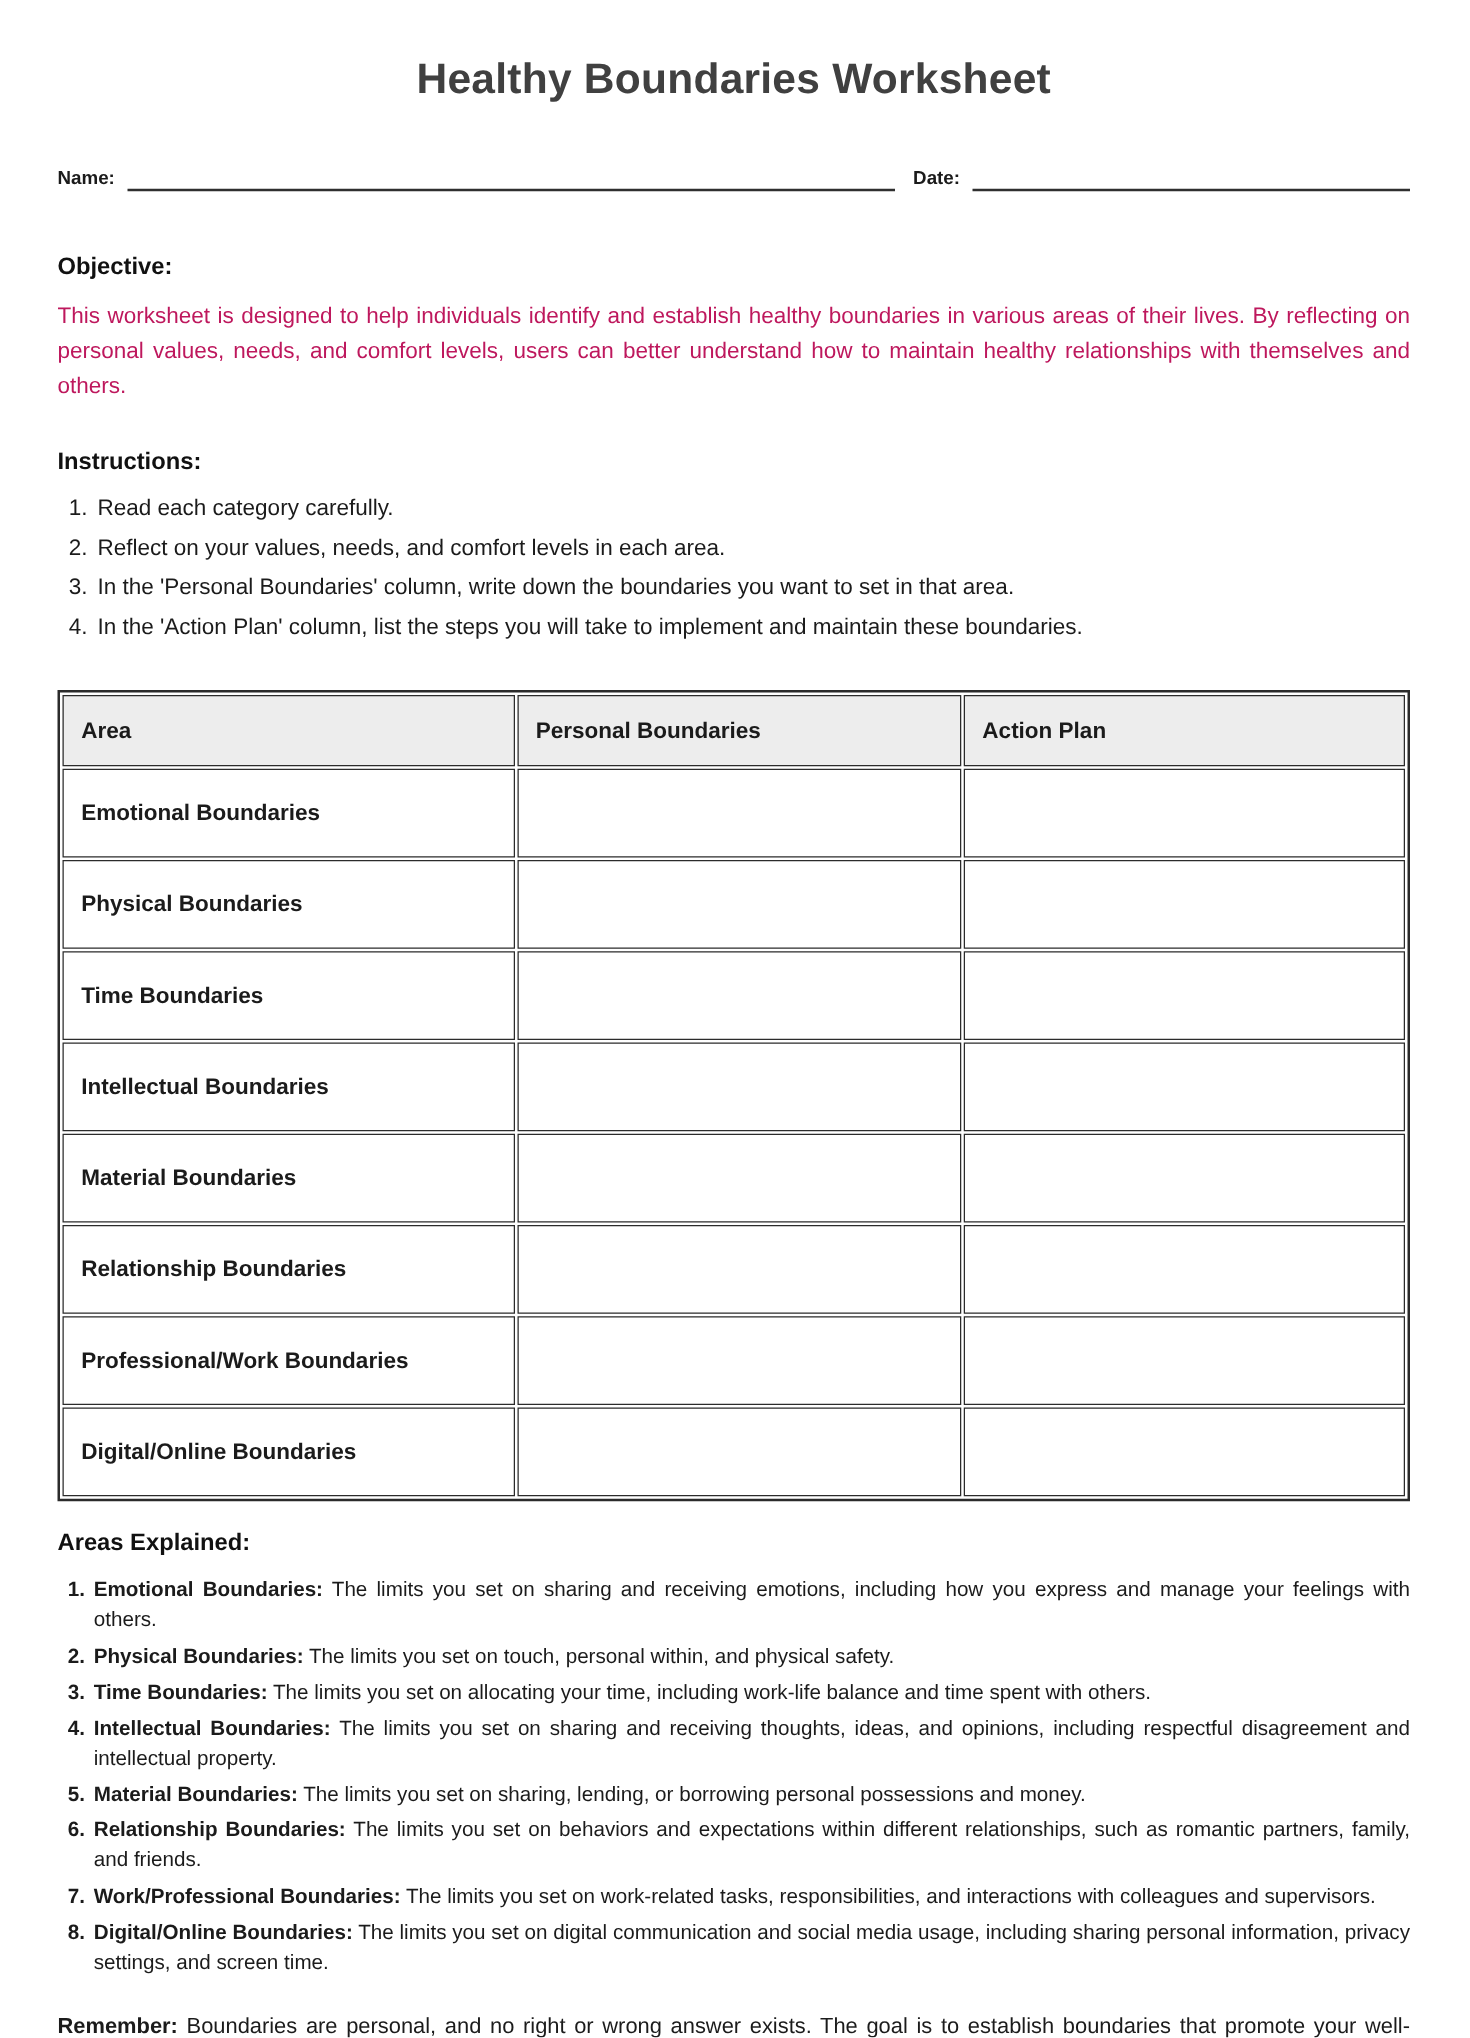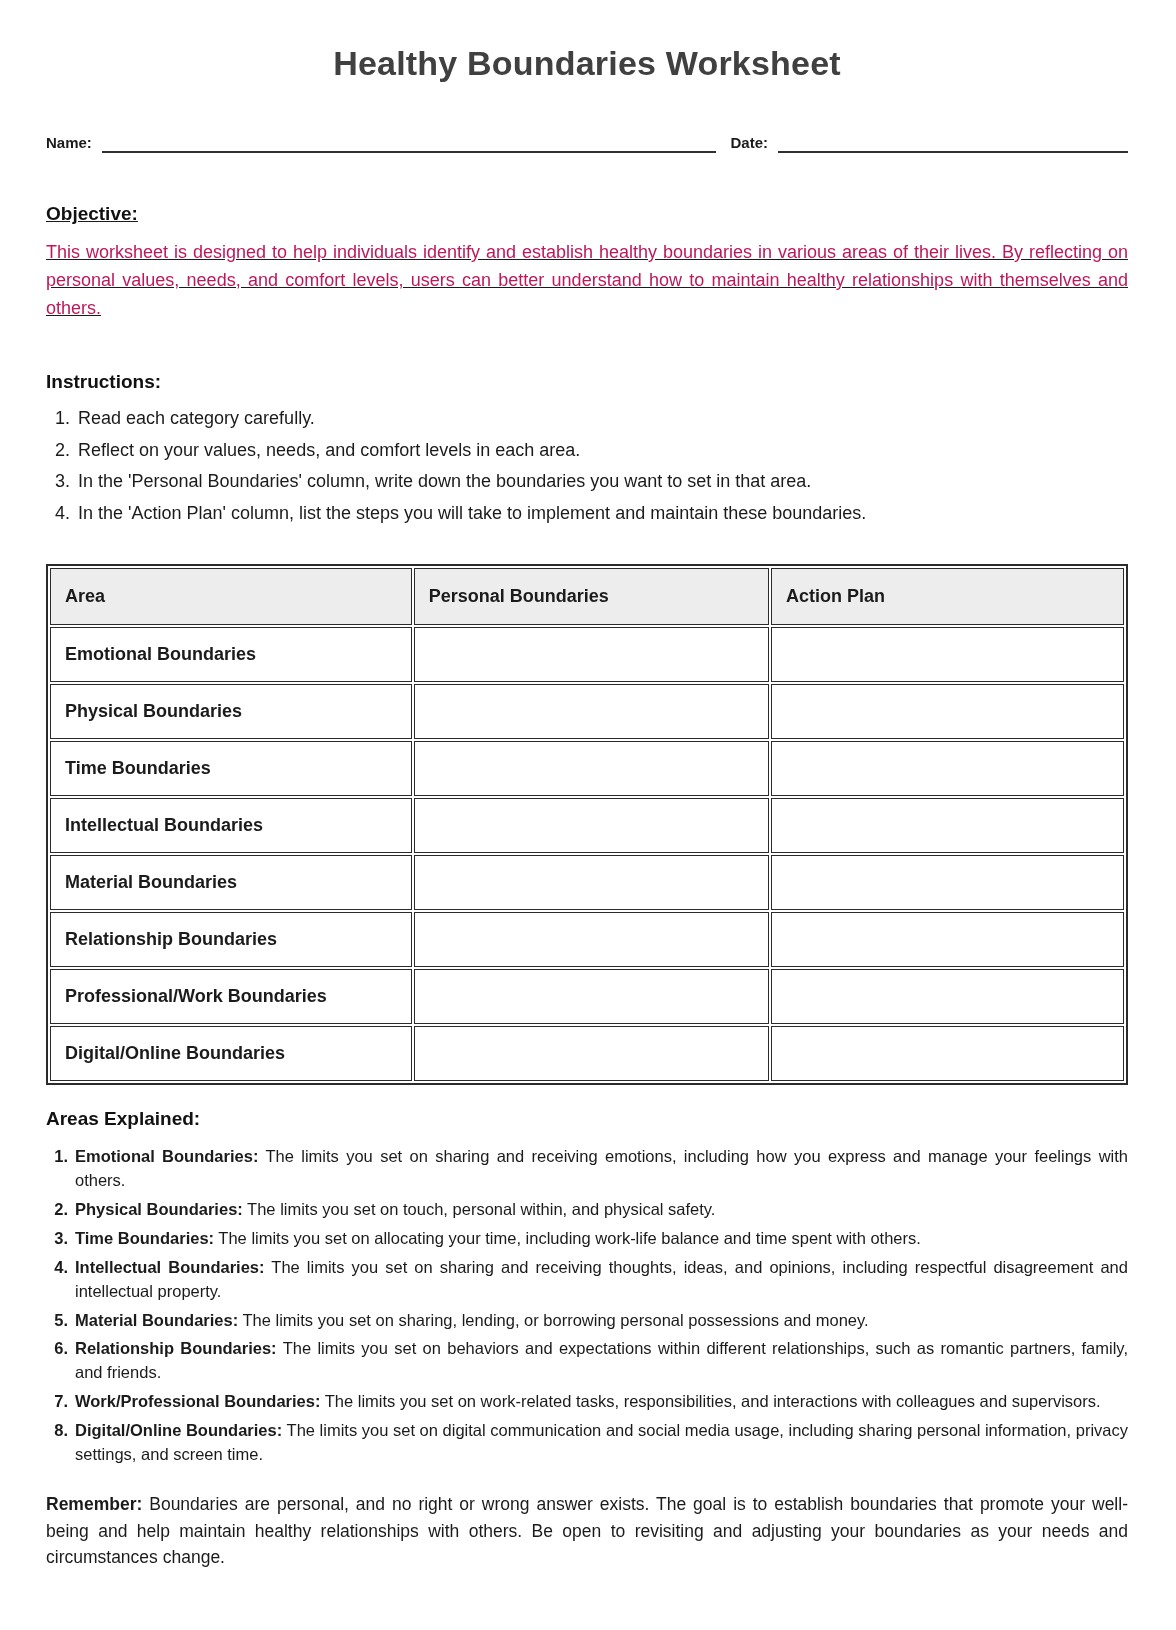--- a/index.html
+++ b/index.html
@@ -36,30 +36,30 @@
   .name-line { flex: 1 1 auto; margin: 0 14px 0 10px; }
   .date-line { flex: 0 0 350px; margin-left: 10px; }
 
   
   .section-heading {
     font-size: 19px;
     font-weight: bold;
     color: #111111;
   }
 
-  .objective-section { margin-top: 50px; text-decoration: underline; }
+  .objective-section { margin-top: 50px; }
   .body-paragraph {
     margin-top: 14px;
     font-size: 18px;
     line-height: 1.55;
     text-align: justify;
     color: #be185d;
   }
 
-  .instructions-section { margin-top: 48px; }
+  .instructions-section { margin-top: 36px; }
   .num-list { margin-top: 13px; }
   .num-item {
     display: flex;
     font-size: 18px;
     line-height: 1.38;
     margin-bottom: 7px;
   }
   .num-item .num { flex: 0 0 24px; text-align: right; margin-right: 8px; }
   .num-item .txt { flex: 1; }
 
@@ -77,21 +77,21 @@
     text-align: left;
     vertical-align: middle;
     padding: 0 14px;
     font-size: 18px;
   }
   .boundaries-table th {
     background: #ededed;
     font-weight: bold;
     height: 57px;
   }
-  .boundaries-table td { height: 55px; }
+  .boundaries-table td { height: 71px; }
   .boundaries-table td.area-cell { font-weight: bold; }
   .col-area { width: 33.8%; }
   .col-personal { width: 33.2%; }
   .col-action { width: 33.0%; }
 
   
   .areas-section { margin-top: 23px; }
   .areas-list { margin-top: 15px; }
   .area-item {
     display: flex;

